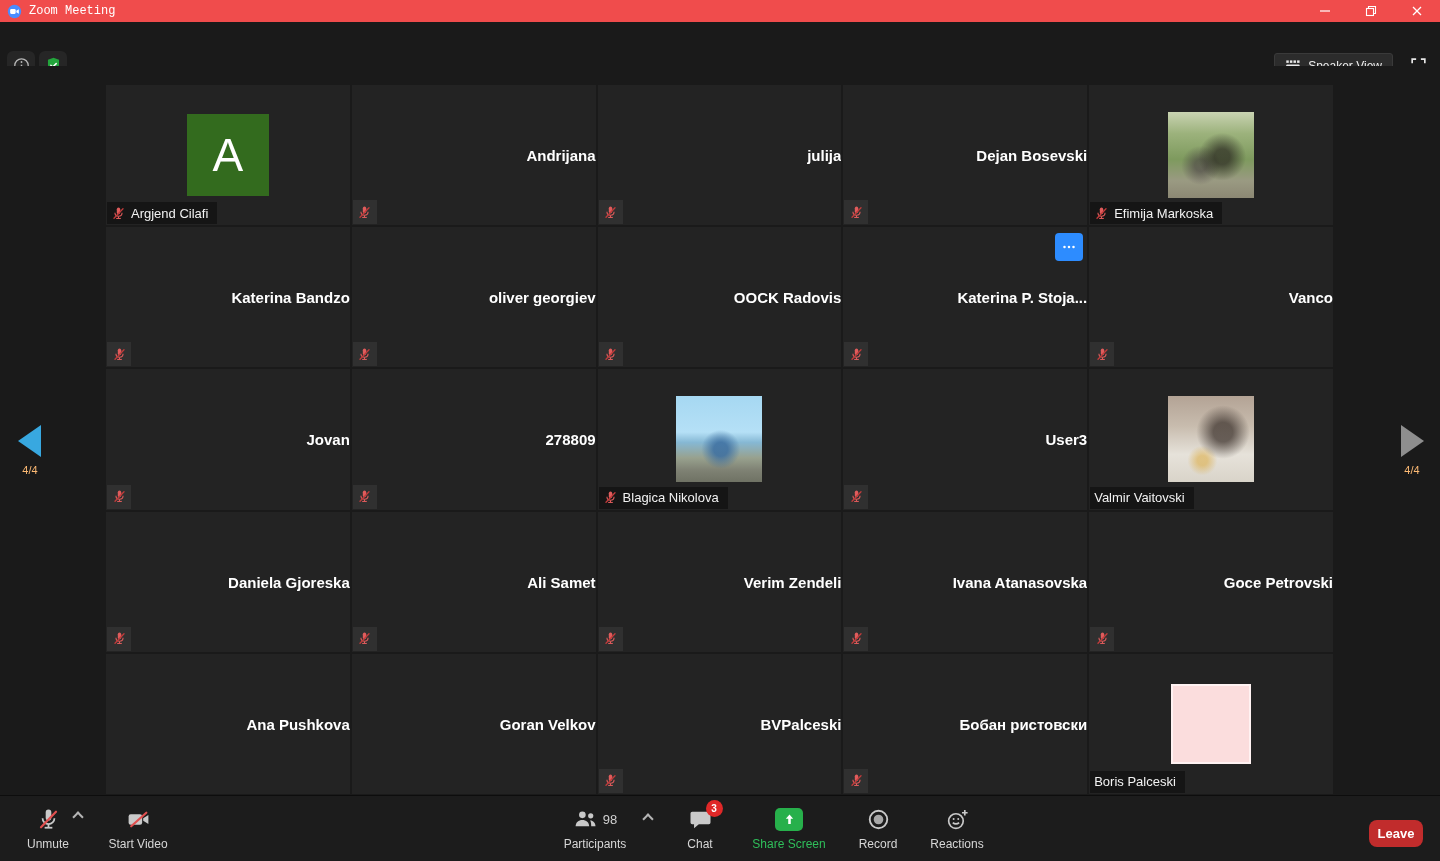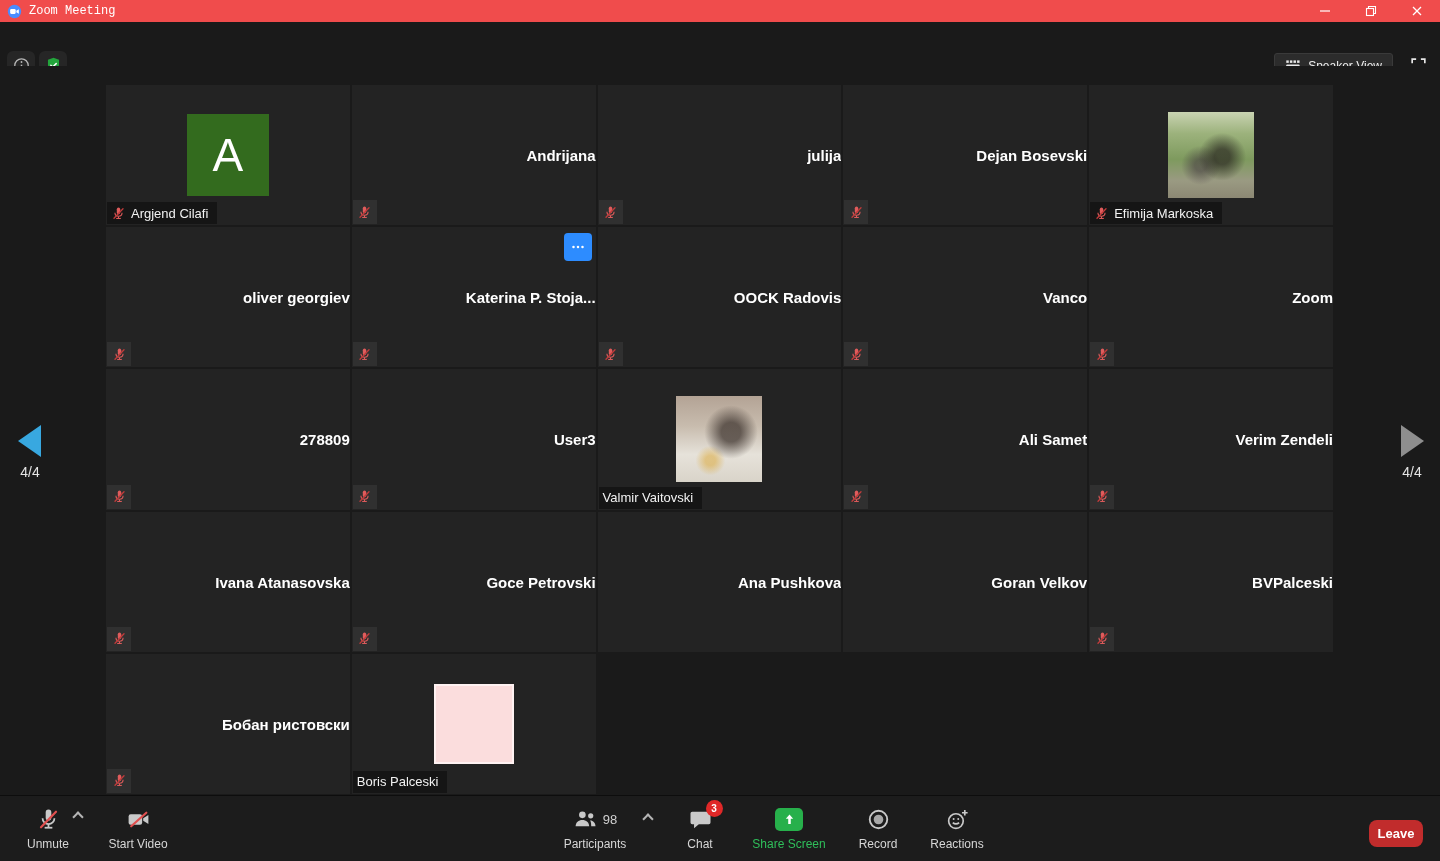--- a/index.html
+++ b/index.html
@@ -62,21 +62,21 @@
   .menu-btn svg { width:18px; height:18px; }
 
   
   .navleft { position:absolute; left:18px; top:359px; width:0; height:0;
     border-top:16px solid transparent; border-bottom:16px solid transparent;
     border-right:23px solid #38a8e0; }
   .navright { position:absolute; right:16px; top:359px; width:0; height:0;
     border-top:16px solid transparent; border-bottom:16px solid transparent;
     border-left:23px solid #8e8e8e; }
   .pageno { position:absolute; top:398px; width:44px; text-align:center;
-    color:#e5e5e5; font-size:14px; }
+    color:#fdba74; font-size:11px; }
   .pageno.l { left:8px; } .pageno.r { right:6px; }
 
   
   .toolbar { position:absolute; left:0; top:795px; width:1440px; height:66px;
     background:#1c1c1c; border-top:1px solid #0d0d0d; }
   .tb { position:absolute; top:10px; display:flex; flex-direction:column;
     align-items:center; gap:5px; }
   .tb .ticon { height:26px; display:flex; align-items:center; gap:5px; }
   .tb .ticon svg { width:25px; height:25px; }
   .tlabel { color:#d6d6d6; font-size:12px; white-space:nowrap; }
@@ -215,21 +215,45 @@
     <rect x="9.3" y="2.5" width="5.4" height="10.5" rx="2.7" fill="#e05c5c"></rect>
     <path d="M6.3 10.8a5.7 5.7 0 0 0 11.4 0" fill="none" stroke="#e05c5c" stroke-width="1.7"></path>
     <line x1="12" y1="16.6" x2="12" y2="19.3" stroke="#e05c5c" stroke-width="1.7"></line>
     <line x1="8.3" y1="19.9" x2="15.7" y2="19.9" stroke="#e05c5c" stroke-width="1.7"></line>
     <line x1="4.8" y1="19.5" x2="19.2" y2="4.5" stroke="#c23b3b" stroke-width="2.1" stroke-linecap="round"></line>
   </svg>
           <span>Efimija Markoska</span>
         </div>
       </div>
       <div class="tile">
+        <div class="cname">Katerina Bandzo</div>
+        <div class="miconly">
+            <svg class="mic" viewBox="0 0 24 24">
+    <rect x="9.3" y="2.5" width="5.4" height="10.5" rx="2.7" fill="#e05c5c"></rect>
+    <path d="M6.3 10.8a5.7 5.7 0 0 0 11.4 0" fill="none" stroke="#e05c5c" stroke-width="1.7"></path>
+    <line x1="12" y1="16.6" x2="12" y2="19.3" stroke="#e05c5c" stroke-width="1.7"></line>
+    <line x1="8.3" y1="19.9" x2="15.7" y2="19.9" stroke="#e05c5c" stroke-width="1.7"></line>
+    <line x1="4.8" y1="19.5" x2="19.2" y2="4.5" stroke="#c23b3b" stroke-width="2.1" stroke-linecap="round"></line>
+  </svg>
+        </div>
+      </div>
+      <div class="tile">
         <div class="cname">oliver georgiev</div>
+        <div class="miconly">
+            <svg class="mic" viewBox="0 0 24 24">
+    <rect x="9.3" y="2.5" width="5.4" height="10.5" rx="2.7" fill="#e05c5c"></rect>
+    <path d="M6.3 10.8a5.7 5.7 0 0 0 11.4 0" fill="none" stroke="#e05c5c" stroke-width="1.7"></path>
+    <line x1="12" y1="16.6" x2="12" y2="19.3" stroke="#e05c5c" stroke-width="1.7"></line>
+    <line x1="8.3" y1="19.9" x2="15.7" y2="19.9" stroke="#e05c5c" stroke-width="1.7"></line>
+    <line x1="4.8" y1="19.5" x2="19.2" y2="4.5" stroke="#c23b3b" stroke-width="2.1" stroke-linecap="round"></line>
+  </svg>
+        </div>
+      </div>
+      <div class="tile">
+        <div class="cname">OOCK Radovis</div>
         <div class="miconly">
             <svg class="mic" viewBox="0 0 24 24">
     <rect x="9.3" y="2.5" width="5.4" height="10.5" rx="2.7" fill="#e05c5c"></rect>
     <path d="M6.3 10.8a5.7 5.7 0 0 0 11.4 0" fill="none" stroke="#e05c5c" stroke-width="1.7"></path>
     <line x1="12" y1="16.6" x2="12" y2="19.3" stroke="#e05c5c" stroke-width="1.7"></line>
     <line x1="8.3" y1="19.9" x2="15.7" y2="19.9" stroke="#e05c5c" stroke-width="1.7"></line>
     <line x1="4.8" y1="19.5" x2="19.2" y2="4.5" stroke="#c23b3b" stroke-width="2.1" stroke-linecap="round"></line>
   </svg>
         </div>
       </div>
@@ -246,83 +270,96 @@
             <svg class="mic" viewBox="0 0 24 24">
     <rect x="9.3" y="2.5" width="5.4" height="10.5" rx="2.7" fill="#e05c5c"></rect>
     <path d="M6.3 10.8a5.7 5.7 0 0 0 11.4 0" fill="none" stroke="#e05c5c" stroke-width="1.7"></path>
     <line x1="12" y1="16.6" x2="12" y2="19.3" stroke="#e05c5c" stroke-width="1.7"></line>
     <line x1="8.3" y1="19.9" x2="15.7" y2="19.9" stroke="#e05c5c" stroke-width="1.7"></line>
     <line x1="4.8" y1="19.5" x2="19.2" y2="4.5" stroke="#c23b3b" stroke-width="2.1" stroke-linecap="round"></line>
   </svg>
         </div>
       </div>
       <div class="tile">
-        <div class="cname">OOCK Radovis</div>
-        <div class="miconly">
-            <svg class="mic" viewBox="0 0 24 24">
-    <rect x="9.3" y="2.5" width="5.4" height="10.5" rx="2.7" fill="#e05c5c"></rect>
-    <path d="M6.3 10.8a5.7 5.7 0 0 0 11.4 0" fill="none" stroke="#e05c5c" stroke-width="1.7"></path>
-    <line x1="12" y1="16.6" x2="12" y2="19.3" stroke="#e05c5c" stroke-width="1.7"></line>
-    <line x1="8.3" y1="19.9" x2="15.7" y2="19.9" stroke="#e05c5c" stroke-width="1.7"></line>
-    <line x1="4.8" y1="19.5" x2="19.2" y2="4.5" stroke="#c23b3b" stroke-width="2.1" stroke-linecap="round"></line>
-  </svg>
-        </div>
-      </div>
-      <div class="tile">
         <div class="cname">Vanco</div>
         <div class="miconly">
             <svg class="mic" viewBox="0 0 24 24">
     <rect x="9.3" y="2.5" width="5.4" height="10.5" rx="2.7" fill="#e05c5c"></rect>
     <path d="M6.3 10.8a5.7 5.7 0 0 0 11.4 0" fill="none" stroke="#e05c5c" stroke-width="1.7"></path>
     <line x1="12" y1="16.6" x2="12" y2="19.3" stroke="#e05c5c" stroke-width="1.7"></line>
     <line x1="8.3" y1="19.9" x2="15.7" y2="19.9" stroke="#e05c5c" stroke-width="1.7"></line>
     <line x1="4.8" y1="19.5" x2="19.2" y2="4.5" stroke="#c23b3b" stroke-width="2.1" stroke-linecap="round"></line>
   </svg>
         </div>
       </div>
       <div class="tile">
-        <div class="cname">Zoom</div>
+        <div class="cname">Jovan</div>
         <div class="miconly">
             <svg class="mic" viewBox="0 0 24 24">
     <rect x="9.3" y="2.5" width="5.4" height="10.5" rx="2.7" fill="#e05c5c"></rect>
     <path d="M6.3 10.8a5.7 5.7 0 0 0 11.4 0" fill="none" stroke="#e05c5c" stroke-width="1.7"></path>
     <line x1="12" y1="16.6" x2="12" y2="19.3" stroke="#e05c5c" stroke-width="1.7"></line>
     <line x1="8.3" y1="19.9" x2="15.7" y2="19.9" stroke="#e05c5c" stroke-width="1.7"></line>
     <line x1="4.8" y1="19.5" x2="19.2" y2="4.5" stroke="#c23b3b" stroke-width="2.1" stroke-linecap="round"></line>
   </svg>
         </div>
       </div>
       <div class="tile">
         <div class="cname">278809</div>
         <div class="miconly">
             <svg class="mic" viewBox="0 0 24 24">
     <rect x="9.3" y="2.5" width="5.4" height="10.5" rx="2.7" fill="#e05c5c"></rect>
     <path d="M6.3 10.8a5.7 5.7 0 0 0 11.4 0" fill="none" stroke="#e05c5c" stroke-width="1.7"></path>
     <line x1="12" y1="16.6" x2="12" y2="19.3" stroke="#e05c5c" stroke-width="1.7"></line>
     <line x1="8.3" y1="19.9" x2="15.7" y2="19.9" stroke="#e05c5c" stroke-width="1.7"></line>
     <line x1="4.8" y1="19.5" x2="19.2" y2="4.5" stroke="#c23b3b" stroke-width="2.1" stroke-linecap="round"></line>
   </svg>
+        </div>
+      </div>
+      <div class="tile">
+        <div class="photo ph-lake"></div>
+        <div class="nlabel">
+            <svg class="mic" viewBox="0 0 24 24">
+    <rect x="9.3" y="2.5" width="5.4" height="10.5" rx="2.7" fill="#e05c5c"></rect>
+    <path d="M6.3 10.8a5.7 5.7 0 0 0 11.4 0" fill="none" stroke="#e05c5c" stroke-width="1.7"></path>
+    <line x1="12" y1="16.6" x2="12" y2="19.3" stroke="#e05c5c" stroke-width="1.7"></line>
+    <line x1="8.3" y1="19.9" x2="15.7" y2="19.9" stroke="#e05c5c" stroke-width="1.7"></line>
+    <line x1="4.8" y1="19.5" x2="19.2" y2="4.5" stroke="#c23b3b" stroke-width="2.1" stroke-linecap="round"></line>
+  </svg>
+          <span>Blagica Nikolova</span>
         </div>
       </div>
       <div class="tile">
         <div class="cname">User3</div>
         <div class="miconly">
             <svg class="mic" viewBox="0 0 24 24">
     <rect x="9.3" y="2.5" width="5.4" height="10.5" rx="2.7" fill="#e05c5c"></rect>
     <path d="M6.3 10.8a5.7 5.7 0 0 0 11.4 0" fill="none" stroke="#e05c5c" stroke-width="1.7"></path>
     <line x1="12" y1="16.6" x2="12" y2="19.3" stroke="#e05c5c" stroke-width="1.7"></line>
     <line x1="8.3" y1="19.9" x2="15.7" y2="19.9" stroke="#e05c5c" stroke-width="1.7"></line>
     <line x1="4.8" y1="19.5" x2="19.2" y2="4.5" stroke="#c23b3b" stroke-width="2.1" stroke-linecap="round"></line>
   </svg>
         </div>
       </div>
       <div class="tile">
         <div class="photo ph-restaurant"></div>
         <div class="nlabel">
             <span>Valmir Vaitovski</span>
+        </div>
+      </div>
+      <div class="tile">
+        <div class="cname">Daniela Gjoreska</div>
+        <div class="miconly">
+            <svg class="mic" viewBox="0 0 24 24">
+    <rect x="9.3" y="2.5" width="5.4" height="10.5" rx="2.7" fill="#e05c5c"></rect>
+    <path d="M6.3 10.8a5.7 5.7 0 0 0 11.4 0" fill="none" stroke="#e05c5c" stroke-width="1.7"></path>
+    <line x1="12" y1="16.6" x2="12" y2="19.3" stroke="#e05c5c" stroke-width="1.7"></line>
+    <line x1="8.3" y1="19.9" x2="15.7" y2="19.9" stroke="#e05c5c" stroke-width="1.7"></line>
+    <line x1="4.8" y1="19.5" x2="19.2" y2="4.5" stroke="#c23b3b" stroke-width="2.1" stroke-linecap="round"></line>
+  </svg>
         </div>
       </div>
       <div class="tile">
         <div class="cname">Ali Samet</div>
         <div class="miconly">
             <svg class="mic" viewBox="0 0 24 24">
     <rect x="9.3" y="2.5" width="5.4" height="10.5" rx="2.7" fill="#e05c5c"></rect>
     <path d="M6.3 10.8a5.7 5.7 0 0 0 11.4 0" fill="none" stroke="#e05c5c" stroke-width="1.7"></path>
     <line x1="12" y1="16.6" x2="12" y2="19.3" stroke="#e05c5c" stroke-width="1.7"></line>
     <line x1="8.3" y1="19.9" x2="15.7" y2="19.9" stroke="#e05c5c" stroke-width="1.7"></line>

